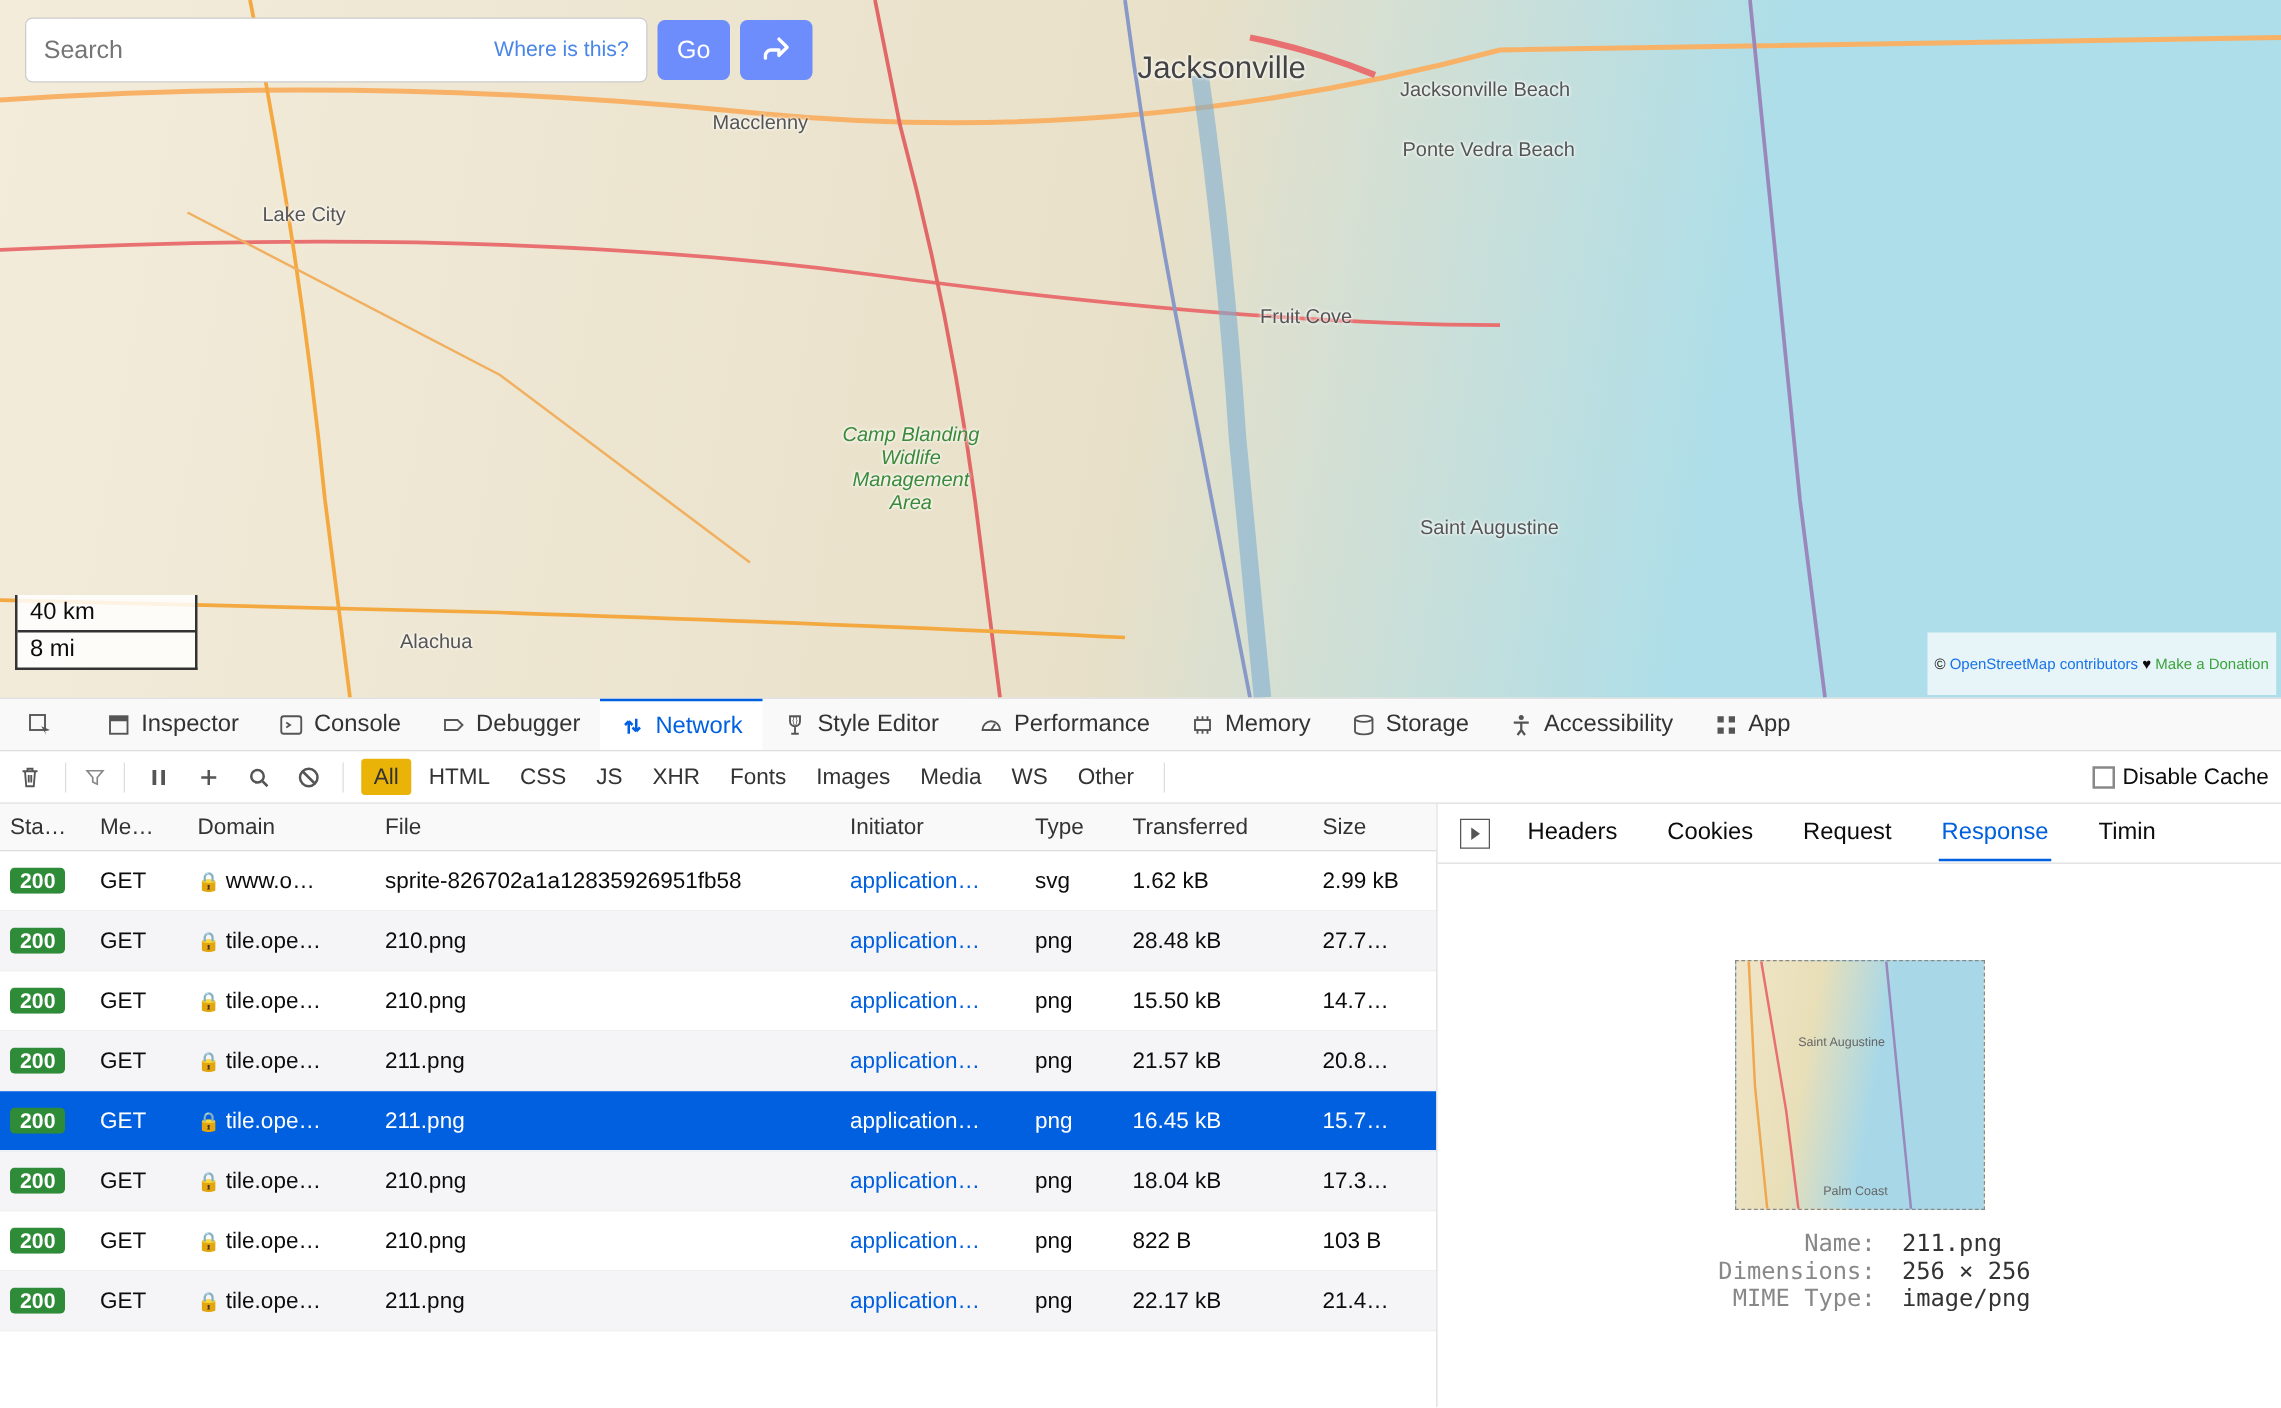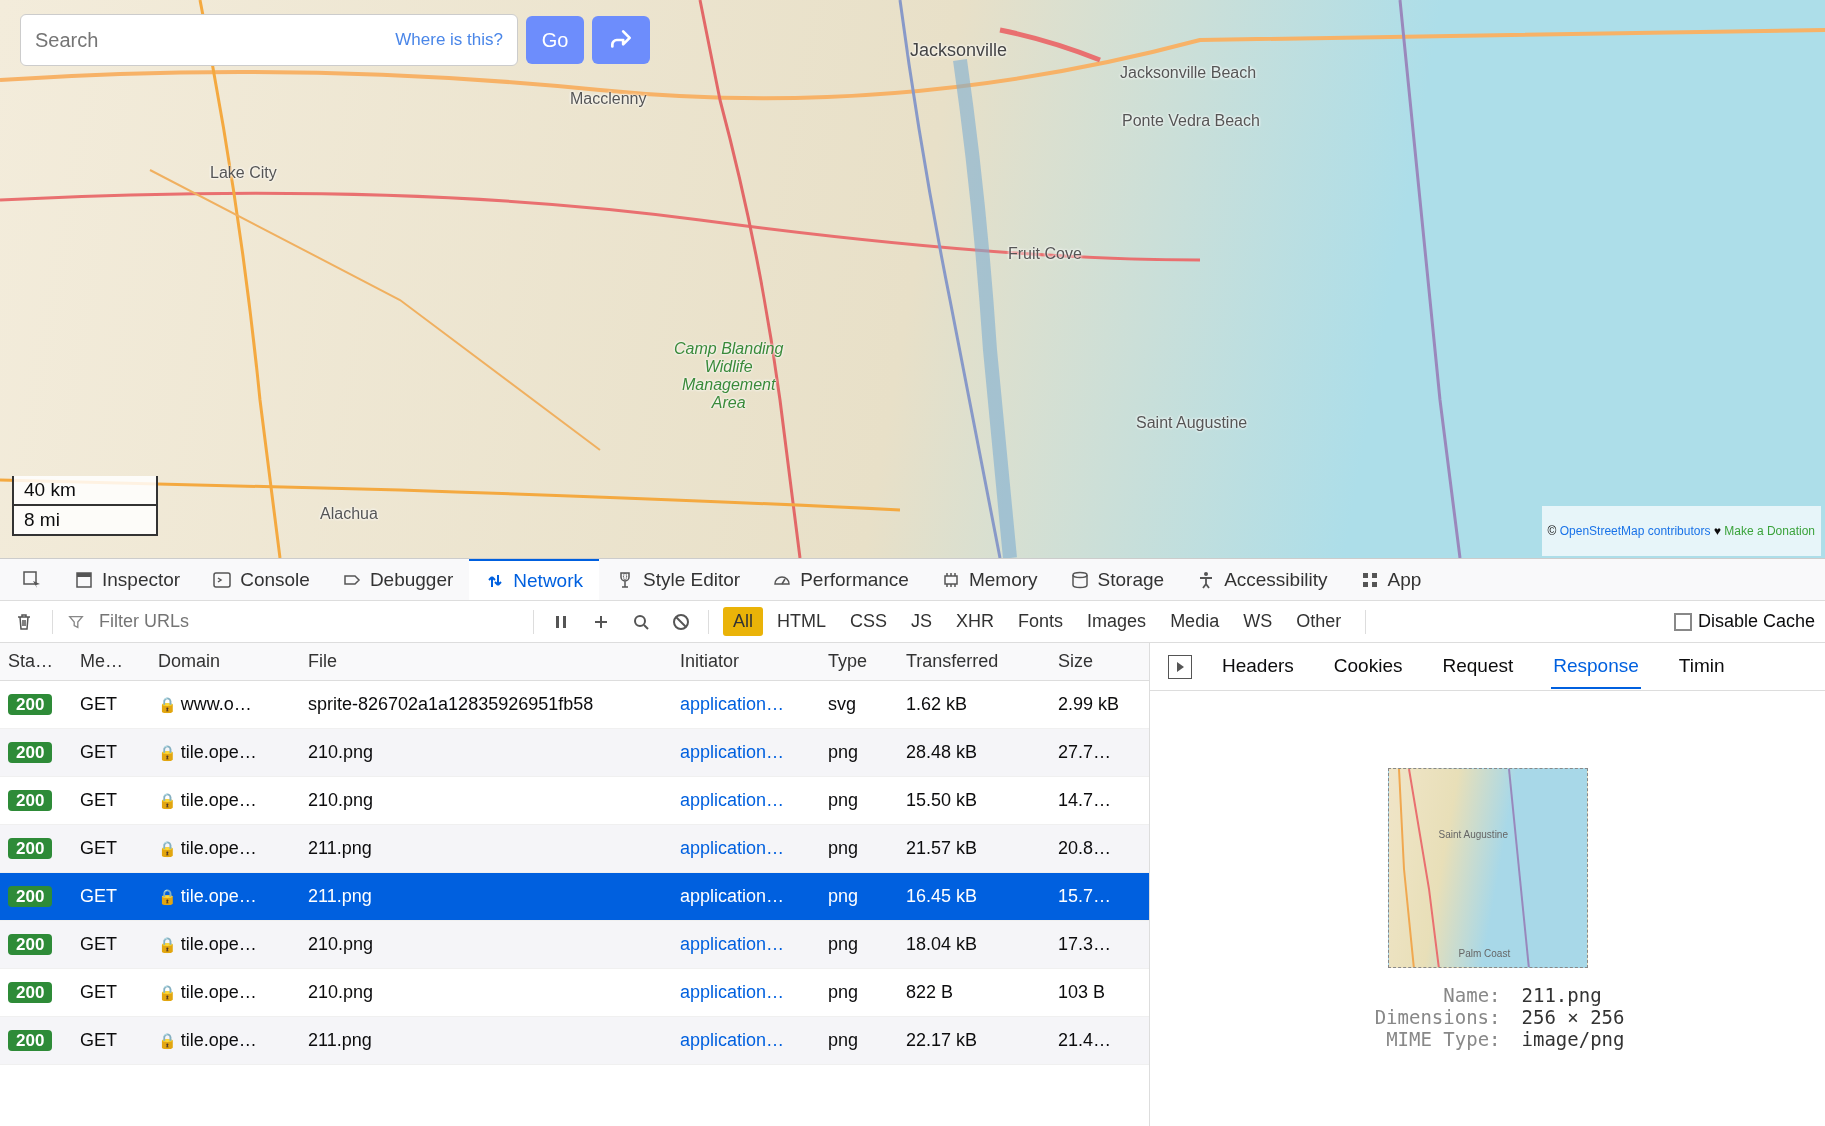--- a/index.html
+++ b/index.html
@@ -17,26 +17,26 @@
 
 .scale-box { position: absolute; bottom: 22px; left: 12px; background: rgba(255,255,255,0.85); border: 2px solid #333; border-top: none; font-size: 19px; }
 .scale-km { padding: 3px 10px; border-bottom: 2px solid #333; width: 142px; }
 .scale-mi { padding: 3px 10px; width: 116px; }
 
 .attribution { position: absolute; bottom: 2px; right: 4px; font-size: 12px; background: rgba(255,255,255,0.7); padding: 18px 6px; }
 .attribution a { color: #1a73e8; text-decoration: none; }
 .attribution .donate { color: #3ba33b; }
 
 .map-label { position: absolute; font-size: 16px; color: #555; white-space: nowrap; text-shadow: 0 0 3px #fff, 0 0 3px #fff; }
-.map-label.big { font-size: 18px; color: #444; }
+.map-label.big { font-size: 25px; color: #444; }
 .map-label.green { color: #3a8a3a; font-style: italic; text-align: center; }
 
 
 .devtools { flex: 1; display: flex; flex-direction: column; border-top: 1px solid #ccc; background:#fff; }
-.dt-tabs { height: 42px; display: flex; align-items: center; border-bottom: 1px solid #ddd; background: #f9f9fa; padding: 0 6px; gap: 0; }
+.dt-tabs { height: 42px; display: flex; align-items: center; border-bottom: 1px solid #ddd; background: #f9f9fa; padding: 0 6px; gap: 11px; }
 .dt-tab { display: flex; align-items: center; gap: 8px; padding: 0 16px; height: 100%; cursor: pointer; font-size: 19px; color: #333; }
 .dt-tab.active { color: #0060df; border-top: 2px solid #0060df; background:#fff; }
 .dt-tab .ic { width: 20px; height: 20px; display:inline-flex; align-items:center; justify-content:center; }
 
 .dt-toolbar { height: 42px; display: flex; align-items: center; border-bottom: 1px solid #ddd; padding: 0 10px; gap: 14px; font-size: 18px; }
 .dt-toolbar .sep { width: 1px; height: 24px; background: #ddd; }
 .filter-input { border: none; outline: none; color: #888; font-size: 18px; width: 420px; }
 .tb-btn { background:none; border:none; cursor:pointer; padding:4px; display:flex; }
 .type-pill { padding: 4px 10px; cursor: pointer; color: #333; font-size:18px; }
 .type-pill.active { background: #eab308; border-radius: 3px; }
@@ -231,21 +231,20 @@
   <div class="dt-toolbar">
     <button class="tb-btn">
         <svg width="20" height="20" viewBox="0 0 20 20">
           <path d="M4 5h12M8 5V3h4v2M6 5l1 12h6l1-12M9 8v6M11 8v6" stroke="#555" stroke-width="1.5" fill="none"></path>
         </svg>
       </button>
     <span class="sep"></span>
     <svg width="18" height="18" viewBox="0 0 20 20">
         <path d="M3 4h14l-5 6v6l-4-2v-4z" stroke="#888" stroke-width="1.5" fill="none"></path>
       </svg>
-    <input class="filter-input" placeholder="Filter URLs" style="">
     <span class="sep"></span>
     <button class="tb-btn">
         <svg width="18" height="18" viewBox="0 0 18 18">
           <rect x="4" y="3" width="3" height="12" fill="#555"></rect>
           <rect x="11" y="3" width="3" height="12" fill="#555"></rect>
         </svg>
       </button>
     <button class="tb-btn">
         <svg width="18" height="18" viewBox="0 0 18 18">
           <path d="M9 3v12M3 9h12" stroke="#555" stroke-width="2"></path>

